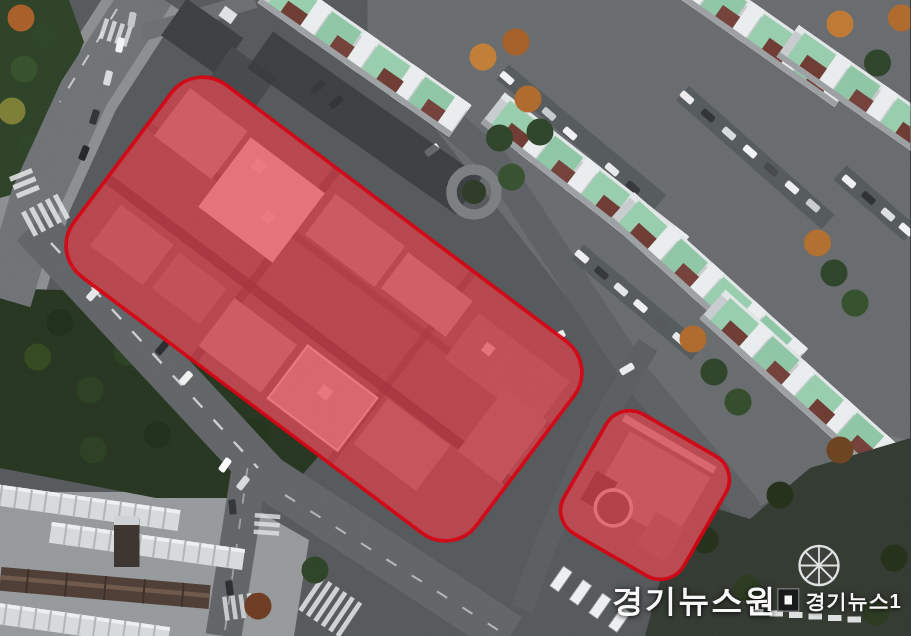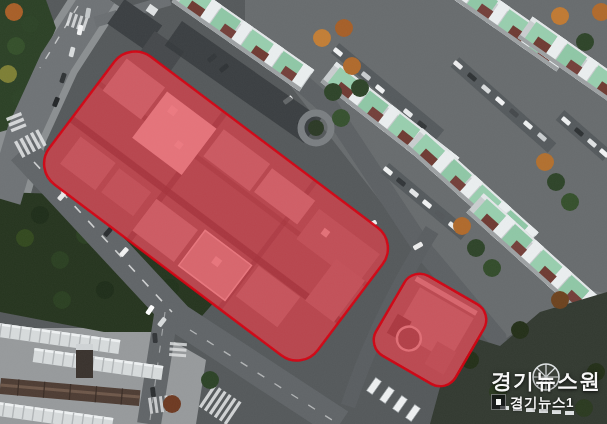--- a/index.html
+++ b/index.html
@@ -12,21 +12,21 @@
   
   .watermark{
     position:absolute;right:6px;bottom:12px;
     display:flex;align-items:flex-start;gap:6px;
     color:#fff;user-select:none;
     text-shadow:0 1px 3px rgba(0,0,0,.75), 0 0 6px rgba(0,0,0,.4);
     opacity:.96;
   }
   .wm-mark-col{display:flex;flex-direction:column;align-items:center;margin-top:2px;}
   .wm-brand{font-size:11px;font-weight:bold;letter-spacing:3px;line-height:1;margin-top:-3px;}
-  .wm-text-col{display:flex;flex-direction:column;}
+  .wm-text-col{display:flex;flex-direction:row;}
   .wm-title{font-size:21px;font-weight:bold;letter-spacing:1px;line-height:1.05;}
   .wm-sub-row{display:flex;align-items:flex-start;gap:4px;margin-top:2px;}
   .wm-badge{
     width:13px;height:14px;background:rgba(12,12,18,.72);
     border:1px solid rgba(255,255,255,.4);
     display:flex;align-items:center;justify-content:center;flex:0 0 auto;
   }
   .wm-badge span{display:block;width:5px;height:6px;background:#fff;}
   .wm-subtitle{font-size:13.5px;font-weight:bold;letter-spacing:.5px;}
 </style>

